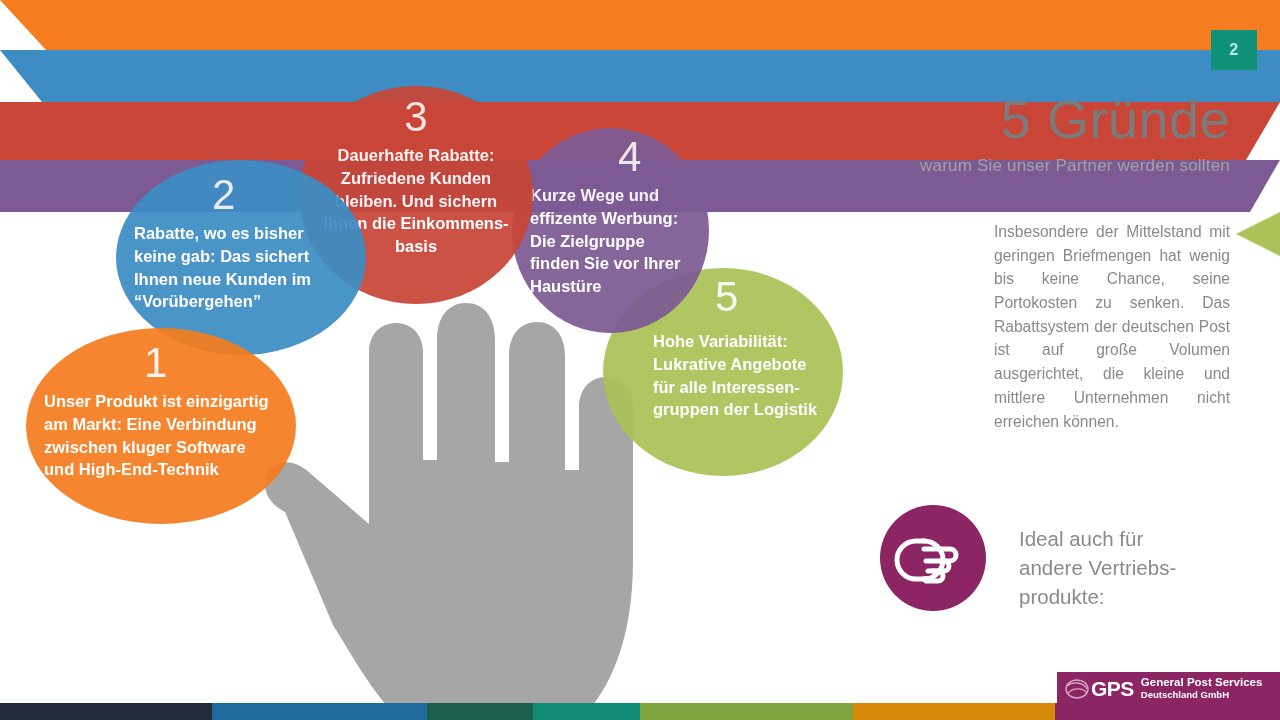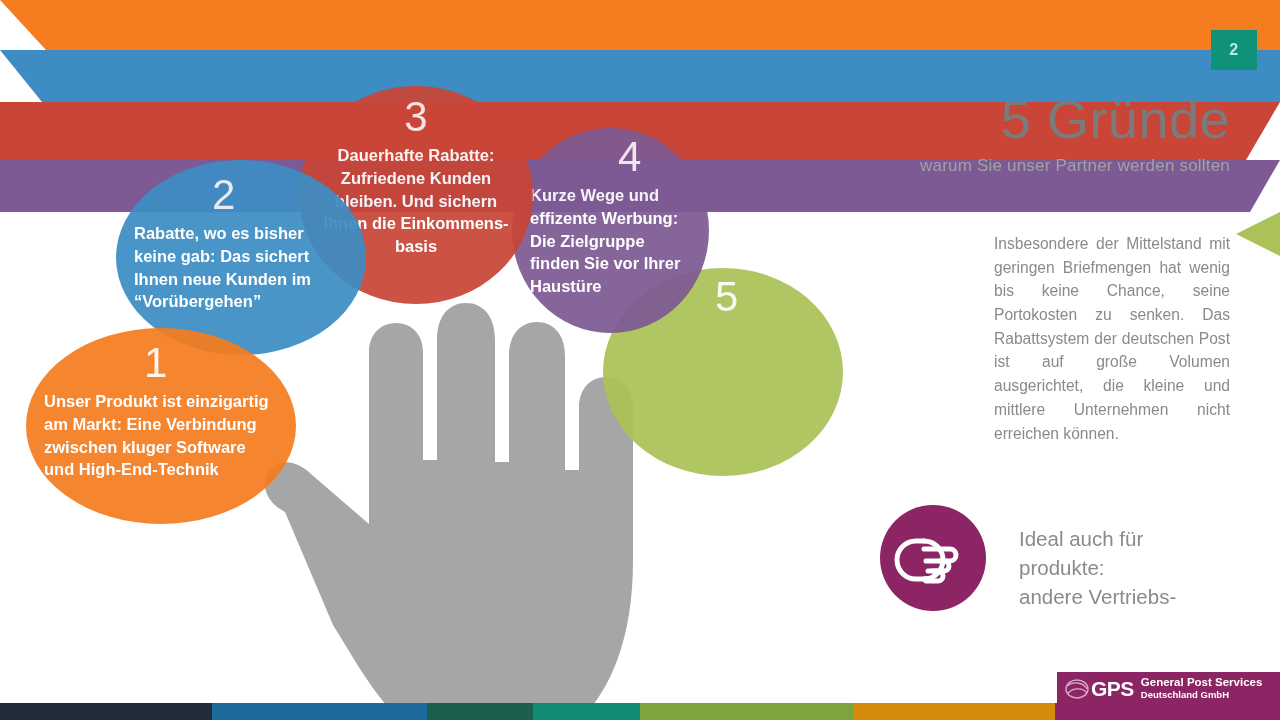--- a/index.html
+++ b/index.html
@@ -44,21 +44,21 @@
     position: absolute;
     right: 50px; top: 156px;
     font-size: 17px;
     color: #a2a2a2;
     text-align: right;
     white-space: nowrap;
     letter-spacing: .2px;
   }
   #body-text {
     position: absolute;
-    left: 994px; top: 232px;
+    left: 994px; top: 220px;
     width: 236px;
     font-size: 15.6px;
     line-height: 1.52;
     color: #8a8a8a;
     text-align: justify;
     text-align-last: left;
   }
 
   
   #cta {
@@ -193,22 +193,22 @@
           <path d="M44 36 a19 19 0 0 1 0 38"></path>
           <path d="M44 44 h26 a6 6 0 0 1 0 12 h-10"></path>
           <path d="M46 56 h18 a5 5 0 0 1 0 10 h-12"></path>
           <path d="M48 66 h10 a5 5 0 0 1 0 10 h-12"></path>
           <path d="M44 74 h8"></path>
         </g>
       </svg>
     </div>
     <div id="cta-text">
       <div>Ideal auch für</div>
+      <div>andere Vertriebs-</div>
       <div>produkte:</div>
-      <div>andere Vertriebs-</div>
     </div>
   </div>
 
   <svg id="hand" width="1280" height="720">
     <path fill="#a6a6a6" d="
       M 285 512
       C 262 500 260 478 272 468
       C 283 458 298 462 311 474
       L 369 524
       L 369 352
@@ -239,20 +239,21 @@
   <div class="tail" id="tail-1"></div>
   <div class="tail" id="tail-2"></div>
   <div class="tail" id="tail-3"></div>
   <div class="tail" id="tail-4"></div>
   <div class="tail" id="tail-5"></div>
 
   <div class="balloon" id="balloon-5">
     <div class="body" style="background:#aac257"></div>
     <div class="content">
       <div class="num">5</div>
+      <div class="txt">Hohe Variabilität: Lukrative Angebote für alle Interessen-gruppen der Logistik</div>
     </div>
   </div>
 
   <div class="balloon" id="balloon-4">
     <div class="body" style="background:#7d5a94"></div>
     <div class="content">
       <div class="num">4</div>
       <div class="txt">Kurze Wege und effizente Werbung: Die Zielgruppe finden Sie vor Ihrer Haustüre</div>
     </div>
   </div>

